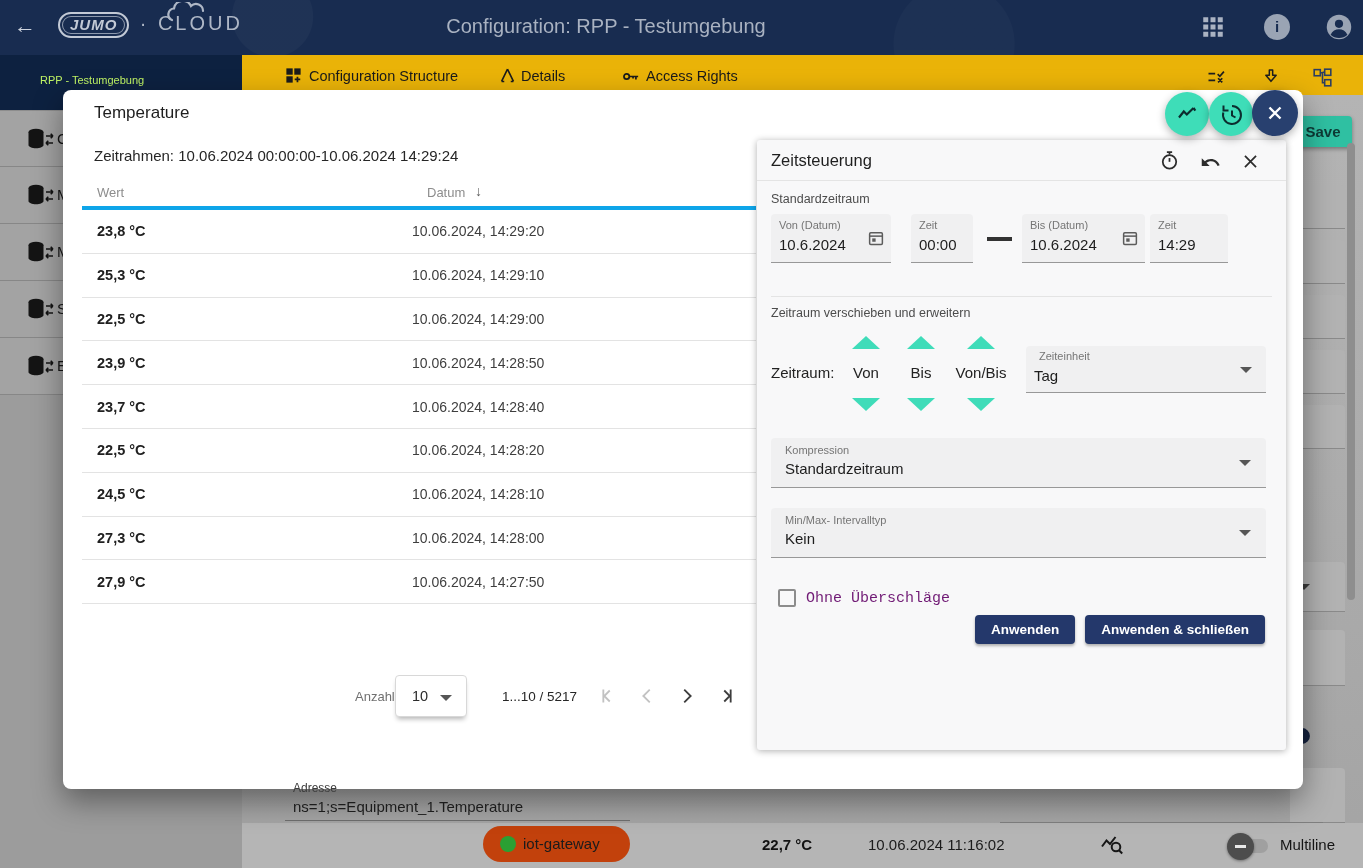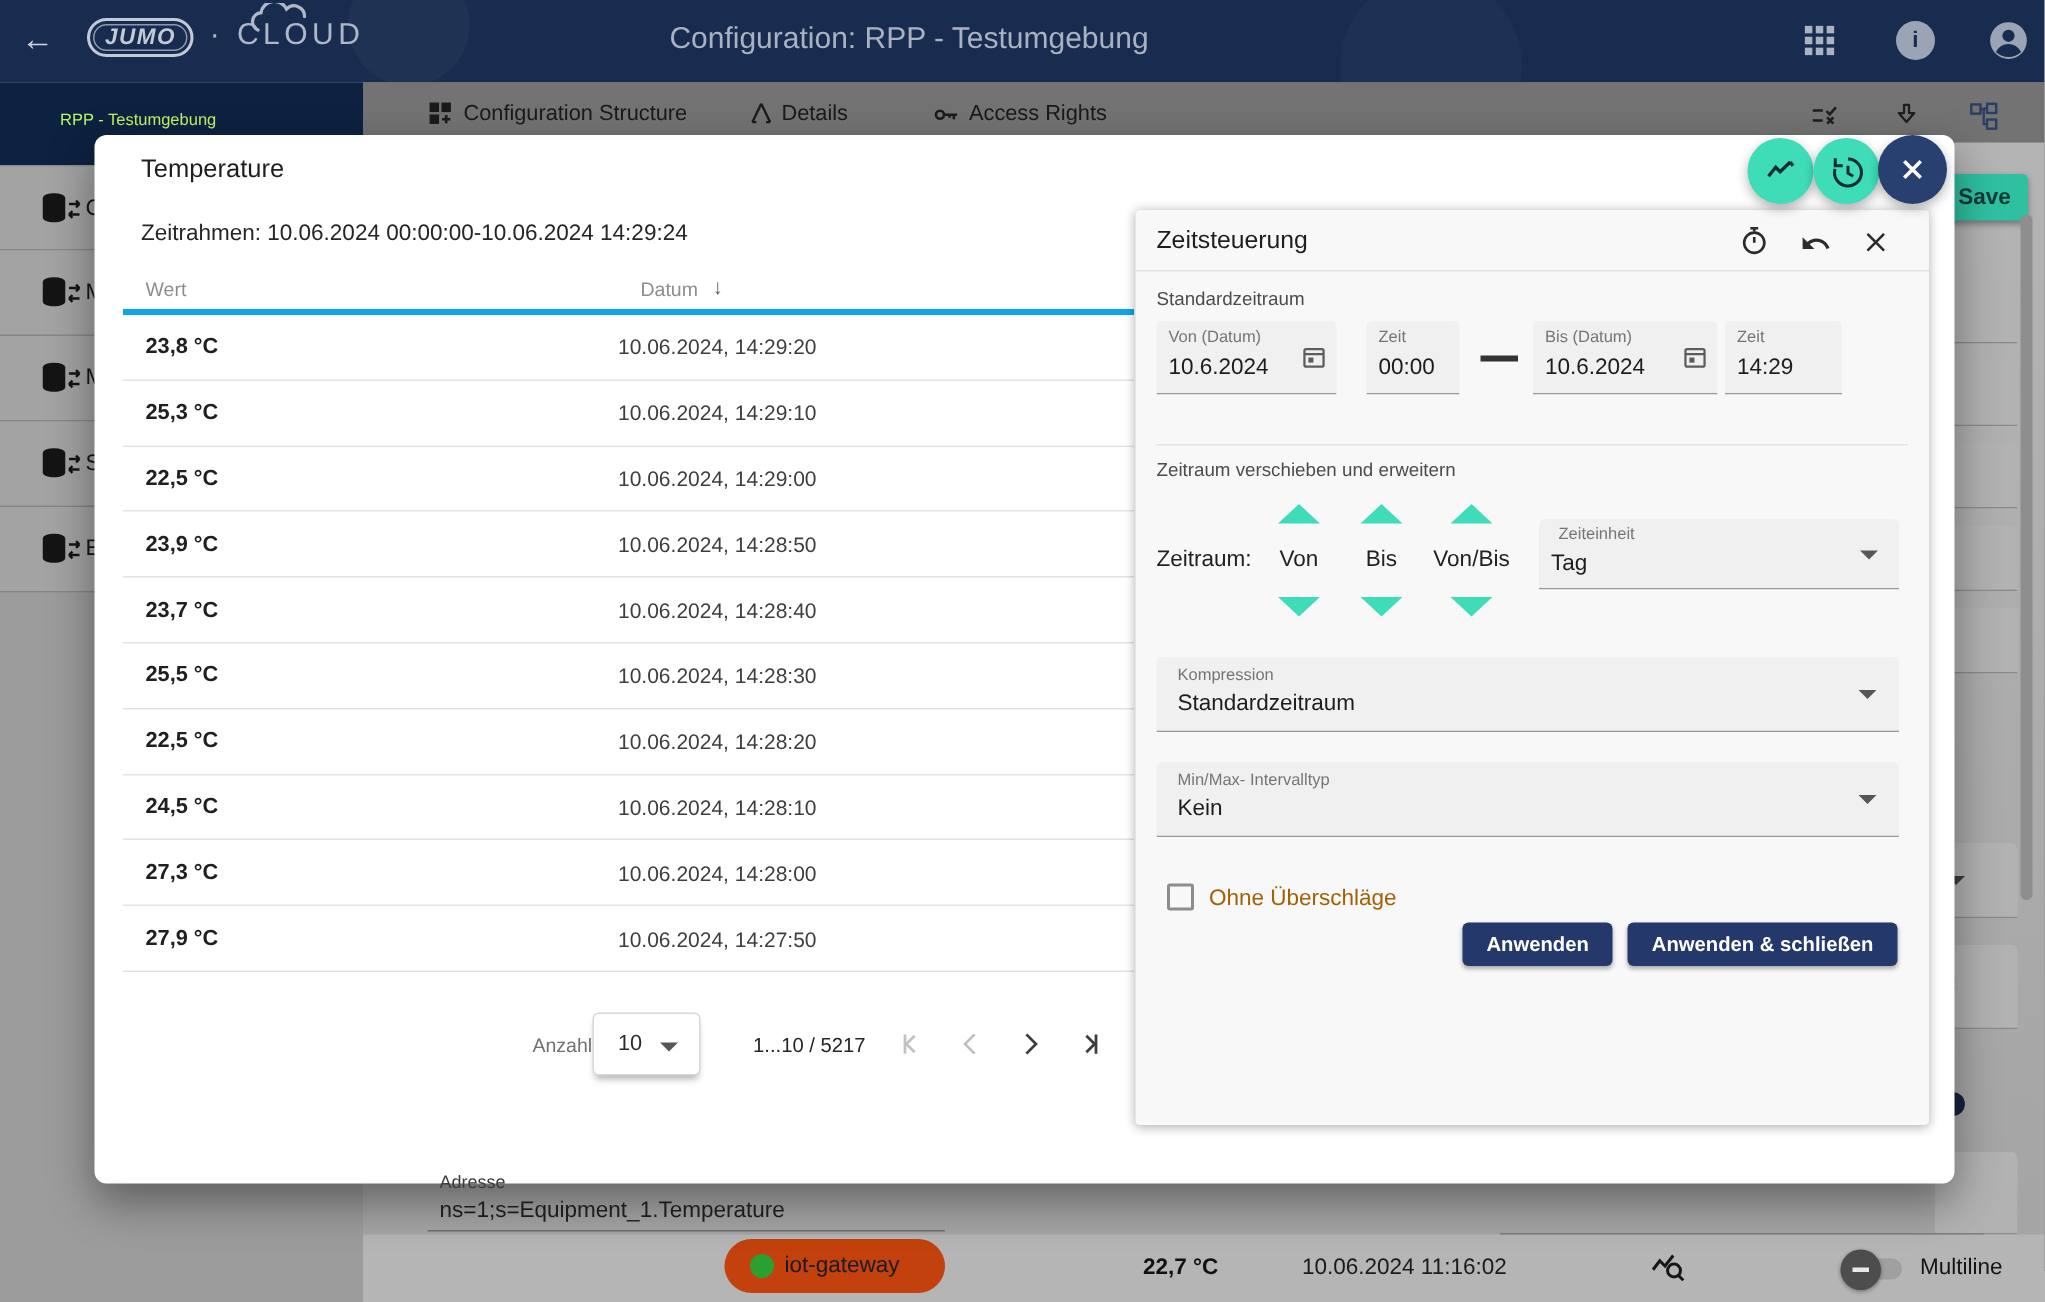--- a/index.html
+++ b/index.html
@@ -13,21 +13,21 @@
     background:#182c50;
     background-image:radial-gradient(circle at 20% 30%, rgba(255,255,255,.03) 0 40px, transparent 41px),
                      radial-gradient(circle at 70% 80%, rgba(255,255,255,.025) 0 60px, transparent 61px);
   }
   .appbar-title { color:#a9b2c1; font-size:20px; font-weight:500; }
   .logo-pill { display:inline-block; border:2px solid #c3cad6; border-radius:15px; padding:2px 10px 3px 10px;
     color:#c3cad6; font-weight:700; font-style:italic; font-size:15px; letter-spacing:1px; box-shadow:inset 0 0 0 2px #182c50, inset 0 0 0 3px #8d99ad; }
   .cloud-text { color:#aeb7c6; font-size:20px; letter-spacing:3px; font-weight:400; }
 
   
-  .tabbar { position:absolute; left:242px; top:55px; width:1121px; height:40px; background:#737373; }
+  .tabbar { position:absolute; left:242px; top:55px; width:1121px; height:40px; background:#eab308; }
   .tab-label { font-size:14.5px; font-weight:500; color:#1a1a1a; }
   .sidebar-hdr { position:absolute; left:0; top:55px; width:242px; height:55px; background:#0d2140; }
   .sidebar { position:absolute; left:0; top:110px; width:242px; height:758px; background:#9c9c9c; }
   .side-item { position:relative; width:242px; height:57px; background:#a3a3a3; border-bottom:1px solid #878787; }
   .side-item:first-child { border-top:1px solid #8d8d8d; }
   .side-frag { position:absolute; left:57px; top:19px; font-size:15px; color:#151515; }
   .content-bg { position:absolute; left:242px; top:95px; width:1121px; height:773px;
     background:linear-gradient(#b4b4b4,#a4a4a4); }
   .bottom-strip { position:absolute; left:242px; top:823px; width:1121px; height:45px; background:#b5b5b5; }
   .save-btn { position:absolute; left:1294px; top:116px; width:58px; height:31px; background:#2fc0a2; border-radius:4px;
@@ -263,24 +263,20 @@
         </div>
       <div class="trow">
           <div class="c1">23,9 °C</div>
           <div class="c2">10.06.2024, 14:28:50</div>
         </div>
       <div class="trow">
           <div class="c1">23,7 °C</div>
           <div class="c2">10.06.2024, 14:28:40</div>
         </div>
       <div class="trow">
-          <div class="c1">25,5 °C</div>
-          <div class="c2">10.06.2024, 14:28:30</div>
-        </div>
-      <div class="trow">
           <div class="c1">22,5 °C</div>
           <div class="c2">10.06.2024, 14:28:20</div>
         </div>
       <div class="trow">
           <div class="c1">24,5 °C</div>
           <div class="c2">10.06.2024, 14:28:10</div>
         </div>
       <div class="trow">
           <div class="c1">27,3 °C</div>
           <div class="c2">10.06.2024, 14:28:00</div>
@@ -392,21 +388,21 @@
         <div class="caret abs" style="left:468px;top:22px;"></div>
       </div>
 
       <div class="selectbox" style="left:14px;top:368px;width:495px;height:50px;">
         <span class="abs" style="left:14px;top:6px;font-size:11px;color:#757575;">Min/Max- Intervalltyp</span>
         <span class="abs" style="left:14px;top:22px;font-size:15px;color:#1d1d1d;">Kein</span>
         <div class="caret abs" style="left:468px;top:22px;"></div>
       </div>
 
       <div class="cb" style="left:21px;top:449px;"></div>
-      <div class="abs" style="left:49px;top:450px;font-size:15px;color:#a16207;">Ohne Überschläge</div>
+      <div class="abs" style="left:49px;top:450px;font-size:15px;color:#701a75;font-family:Liberation Mono, monospace;">Ohne Überschläge</div>
 
       <div class="abs" style="right:21px;top:475px;display:flex;gap:10px;">
         <div class="navy-btn">Anwenden</div>
         <div class="navy-btn">Anwenden &amp; schließen</div>
       </div>
     </div>
 
     <div class="fab" style="left:1102px;top:2px;width:44px;height:44px;background:#3eddb8;">
       <svg width="24" height="24" viewBox="0 0 24 24">
         <path d="M4 15.5l4.8-6 3 3L18.5 6M18.5 6l1.8 2.6" fill="none" stroke="#0c2d2f" stroke-width="2.2"></path>

